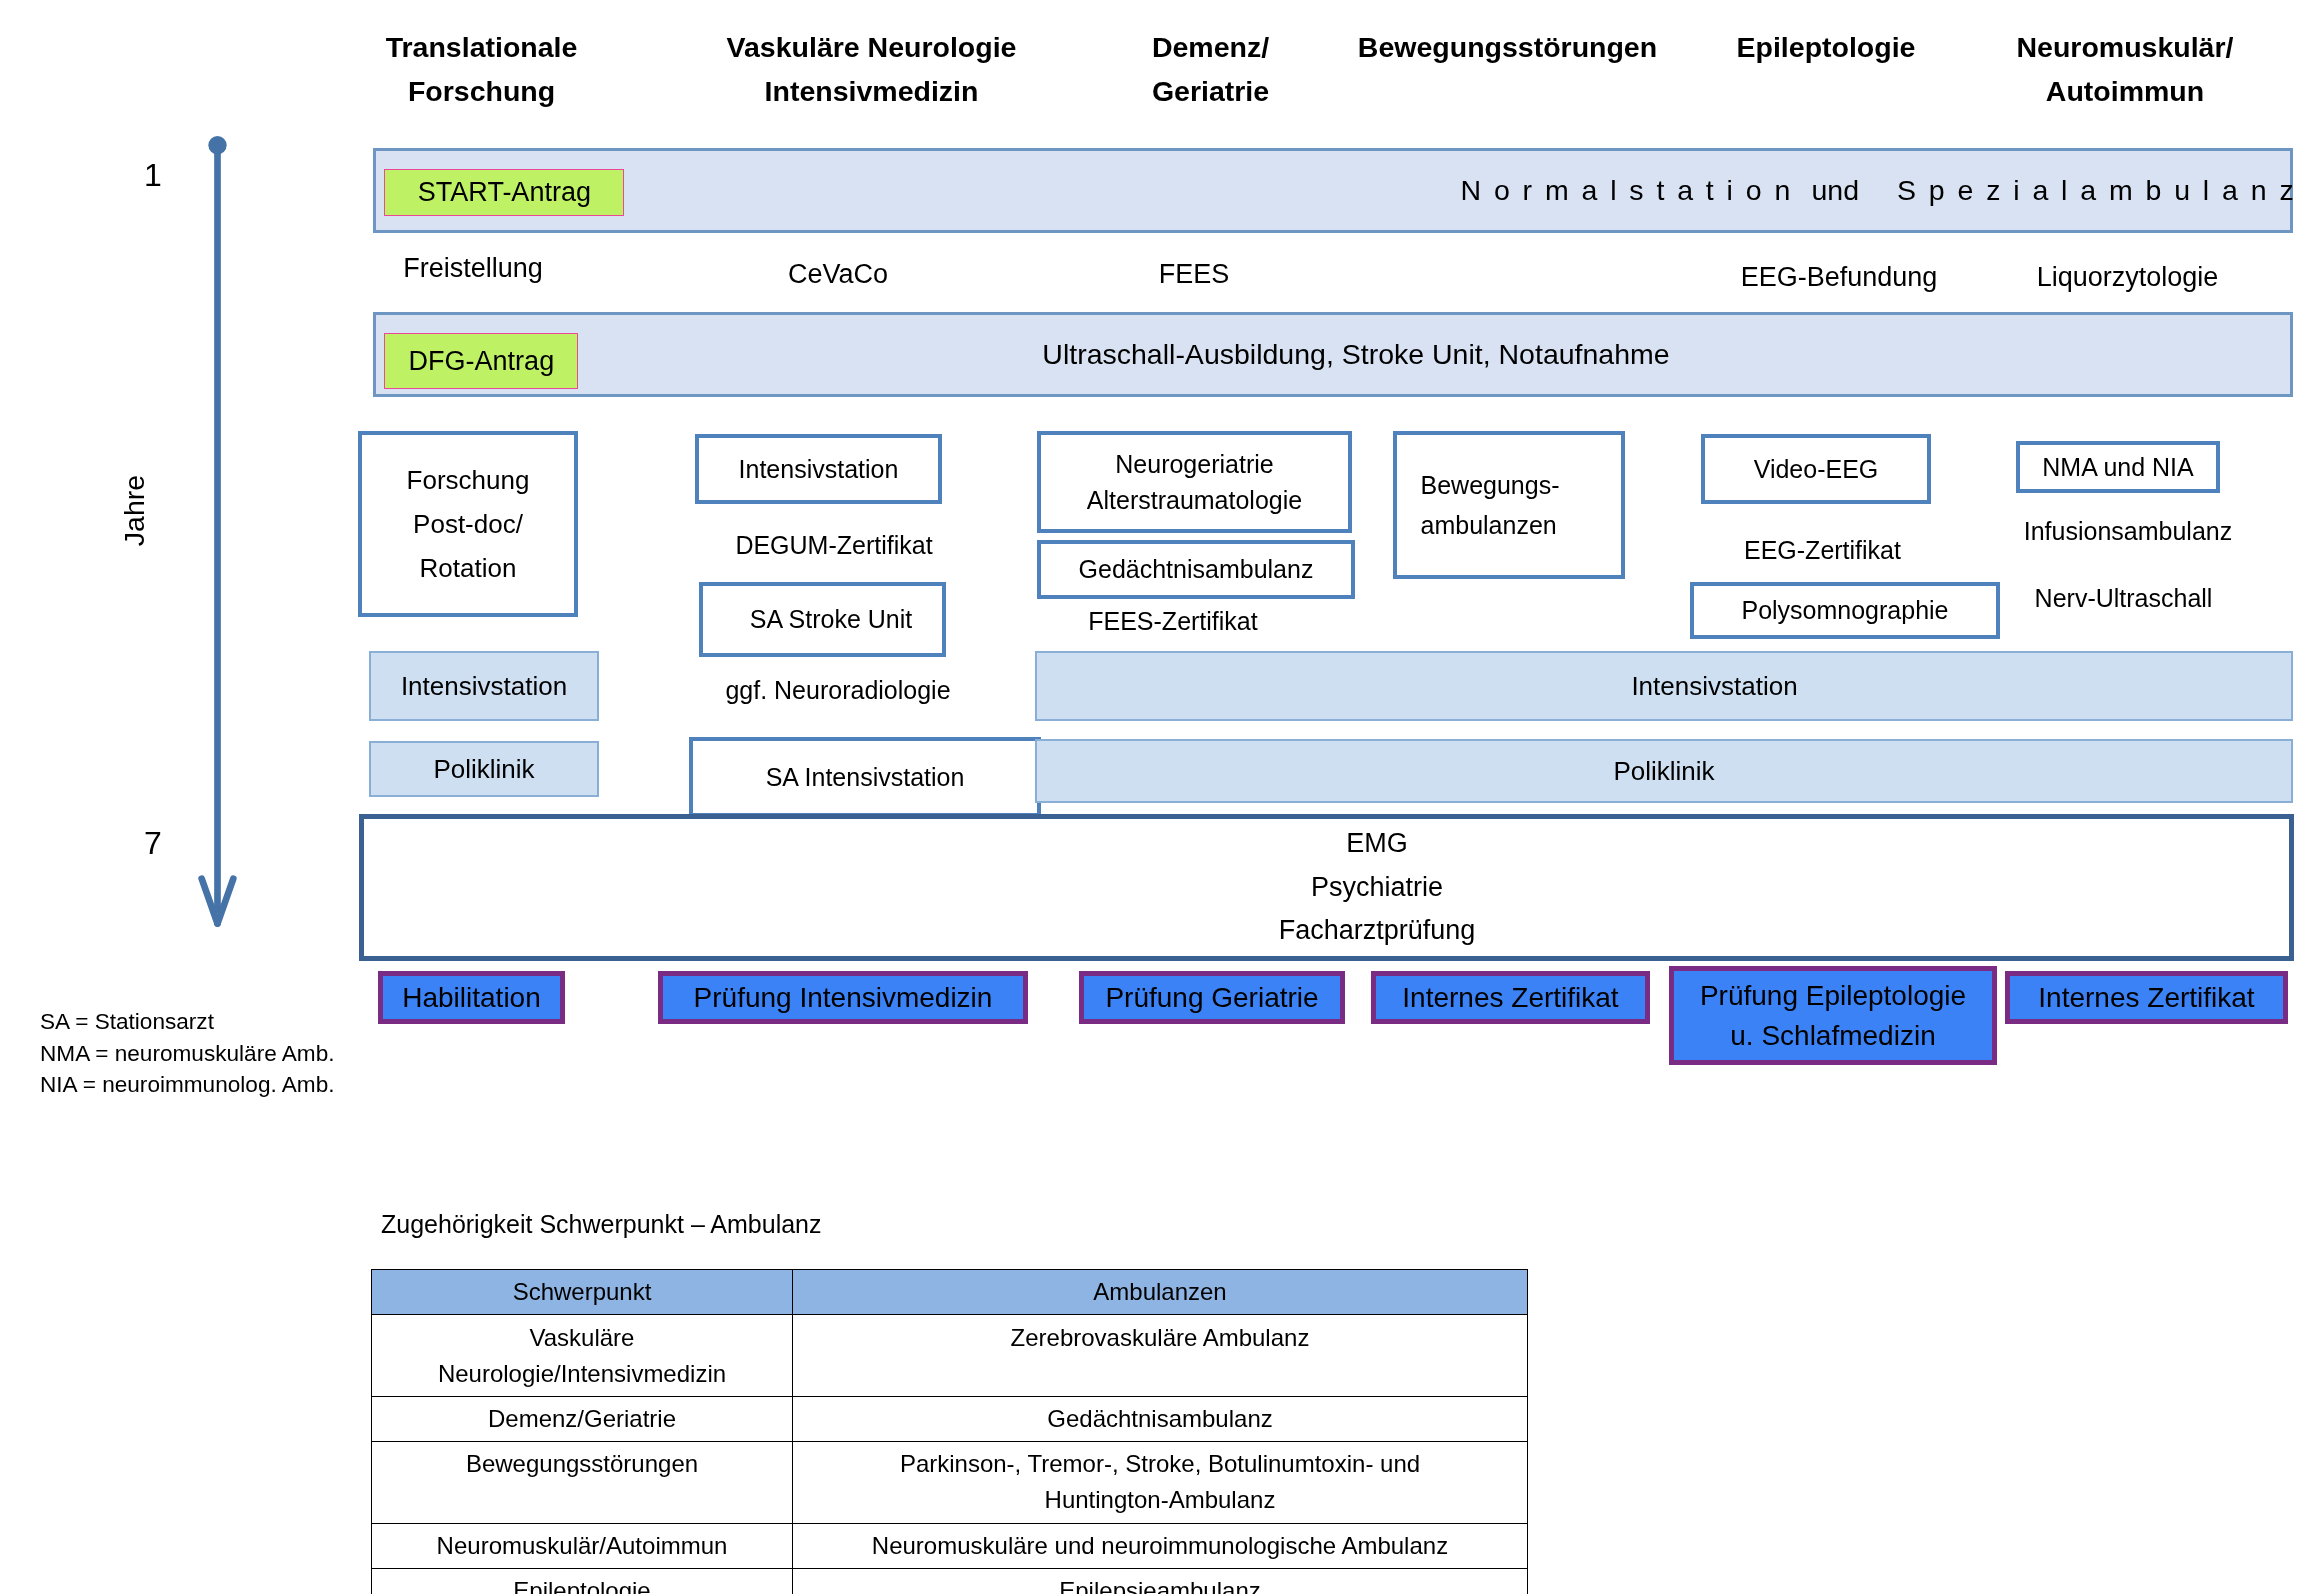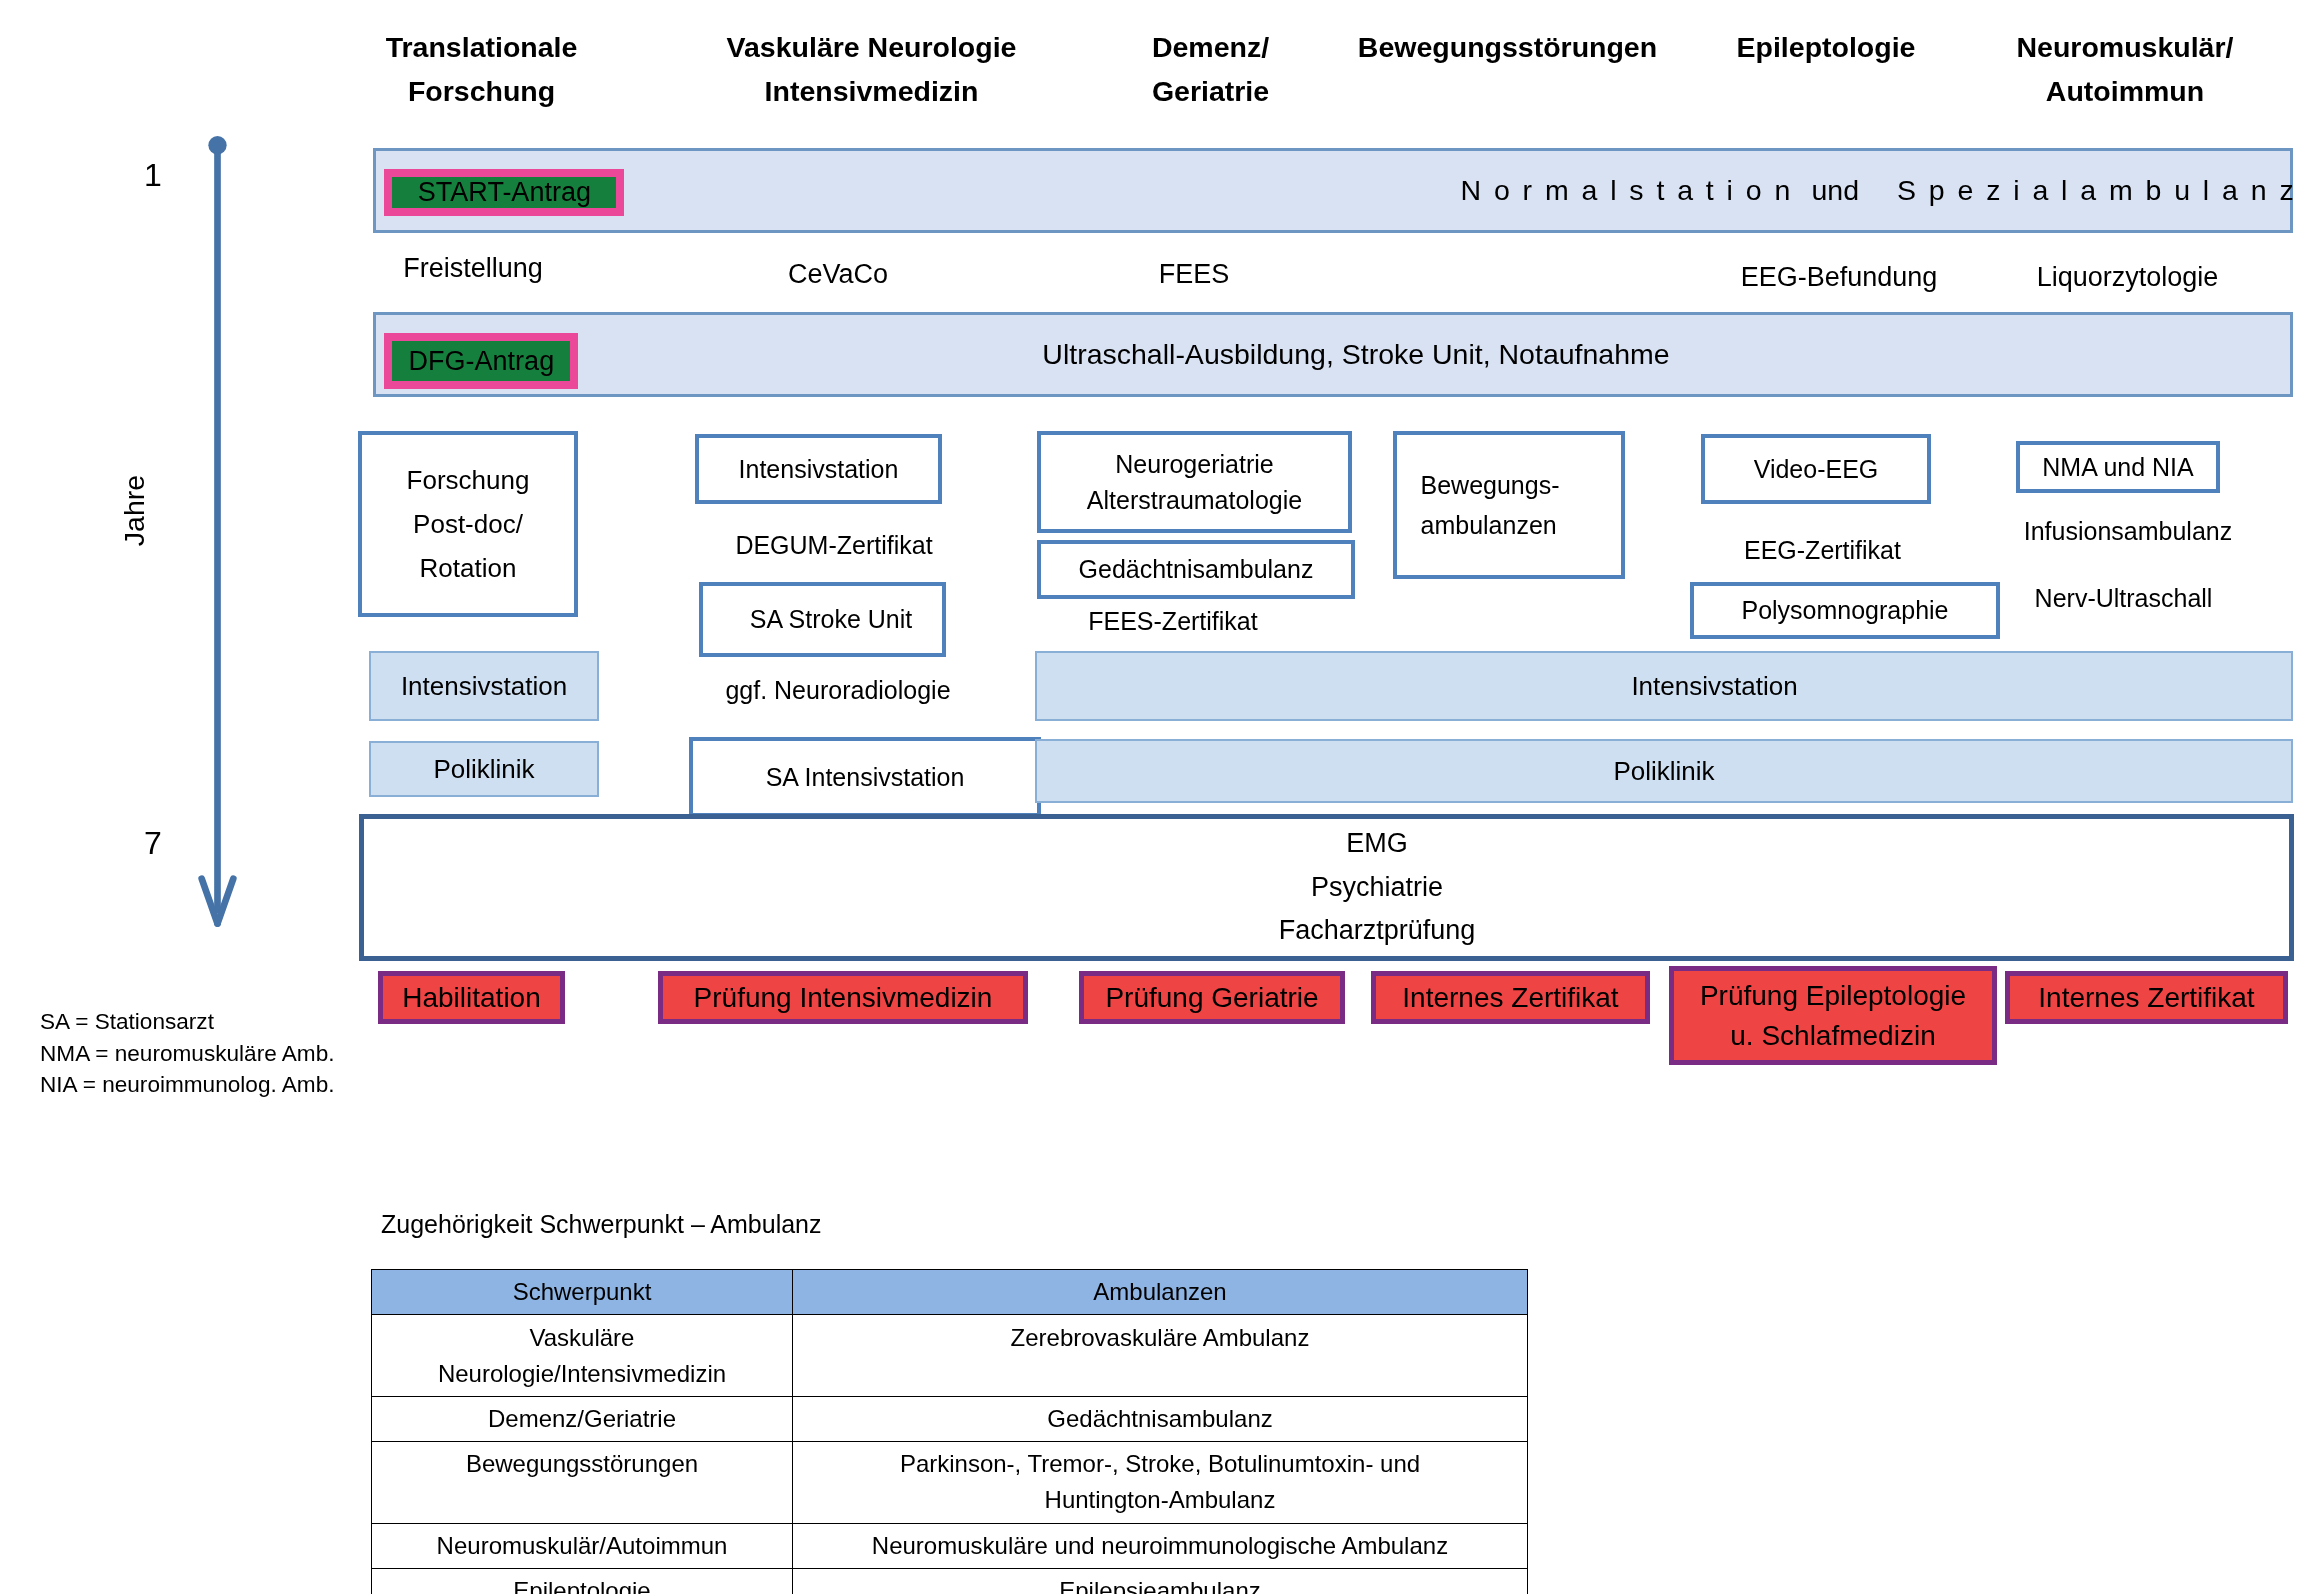--- a/index.html
+++ b/index.html
@@ -11,37 +11,37 @@
   .ml{white-space:pre-line;}
   .col-header{
     position:absolute;top:25px;font-size:28.5px;font-weight:bold;
     text-align:center;line-height:1.55;white-space:pre-line;
   }
   .band{
     position:absolute;left:373px;width:1920px;height:85px;
     background:#D8E2F2;border:3.4px solid #6D96C3;box-sizing:border-box;
   }
   .dbox{
-    position:absolute;background:#15803d;border:8px solid #ec4899;box-sizing:border-box;
+    position:absolute;background:#bef264;border:1px solid #ec4899;box-sizing:border-box;
     display:flex;align-items:center;justify-content:center;font-size:27px;
   }
   .wbox{
     position:absolute;background:#fff;border:4.2px solid #4F81BD;box-sizing:border-box;
     display:flex;align-items:center;justify-content:center;
     font-size:25px;text-align:center;line-height:1.45;
   }
   .lbar{
     position:absolute;background:#CEDFF1;border:2.5px solid #8AAFD6;box-sizing:border-box;
     display:flex;align-items:center;justify-content:center;font-size:26px;
   }
   .ctext{
     position:absolute;font-size:25px;text-align:center;line-height:1.3;
   }
   .pbox{
-    position:absolute;background:#ef4444;border:5px solid #7A2B84;box-sizing:border-box;
+    position:absolute;background:#3b82f6;border:5px solid #7A2B84;box-sizing:border-box;
     display:flex;align-items:center;justify-content:center;
     font-size:28px;text-align:center;line-height:1.4;
   }
   .band-title{
     position:absolute;top:0;bottom:0;display:flex;align-items:center;justify-content:center;
     font-size:28.5px;
   }
   .spaced{letter-spacing:0.45em;}
   .legend-line{position:absolute;left:40px;font-size:22.6px;}
   #mapping-table{

